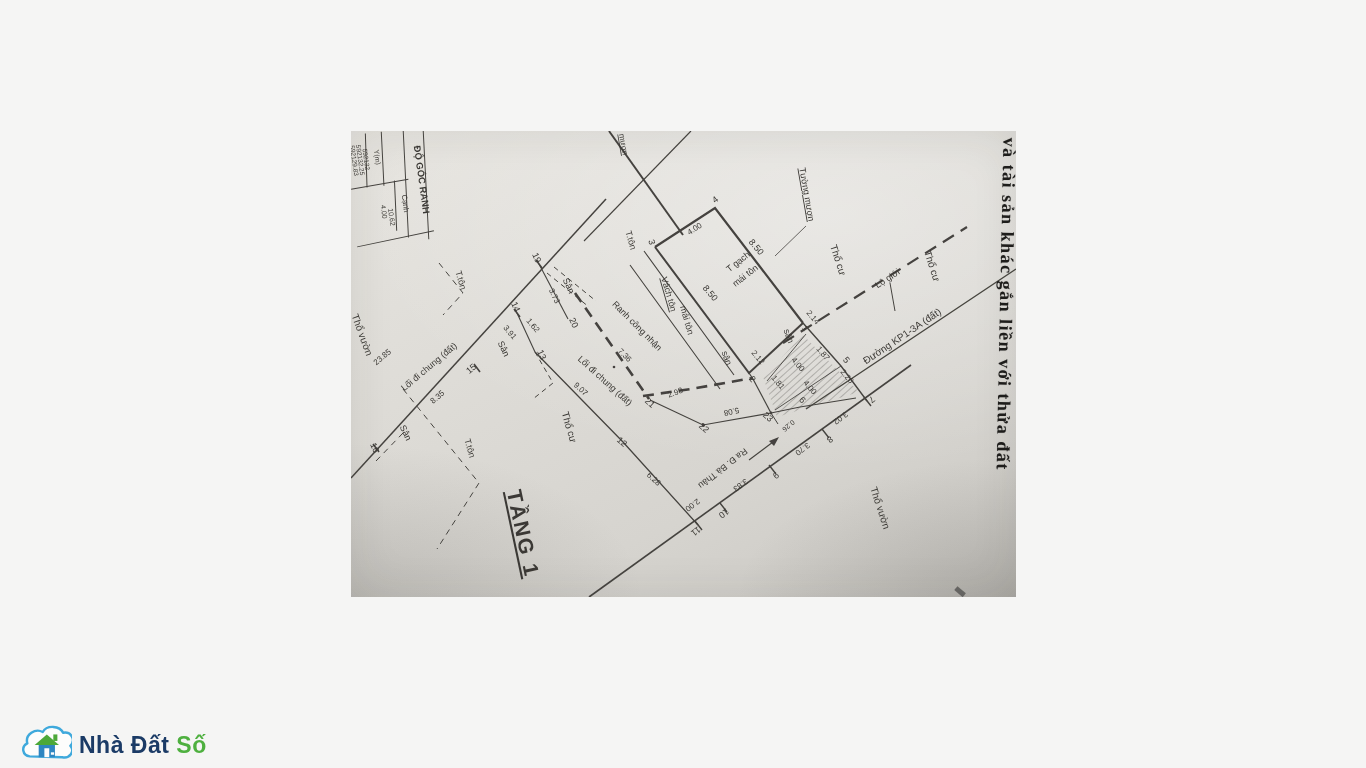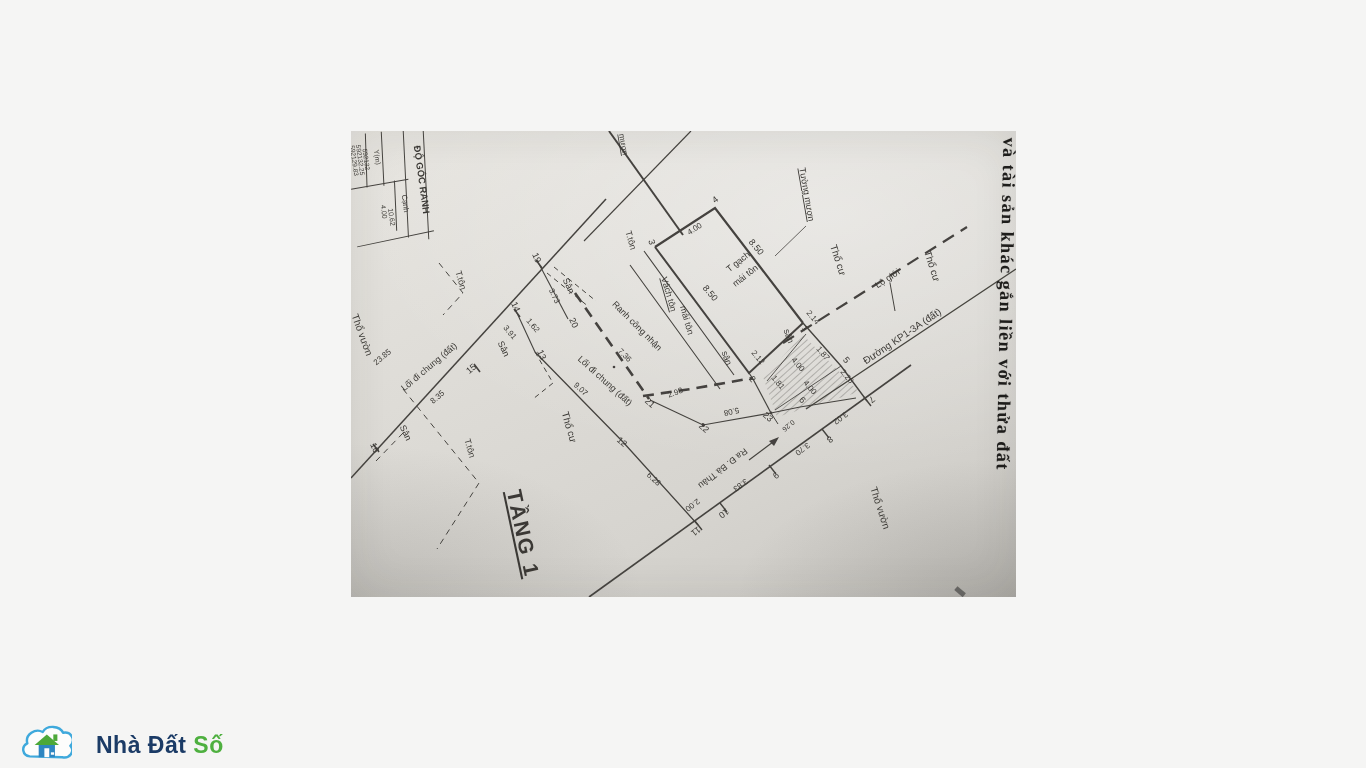--- a/index.html
+++ b/index.html
@@ -11,21 +11,21 @@
          radial-gradient(80% 60% at 0% 100%, rgba(60,58,54,.18), rgba(60,58,54,0) 55%),
          radial-gradient(70% 50% at 100% 100%, rgba(60,58,54,.20), rgba(60,58,54,0) 60%),
          linear-gradient(155deg,#e7e5e0 0%,#dedcd7 38%,#d6d4cf 70%,#c9c7c2 100%);
        box-shadow:inset 0 0 46px rgba(40,38,34,.10);}
   .photo svg{position:absolute;left:0;top:0;}
   .side-text{position:absolute;top:-11px;right:1px;height:470px;
        writing-mode:vertical-rl;text-orientation:mixed;
        font-family:"Liberation Serif",serif;font-weight:bold;font-size:18px;
        letter-spacing:1.5px;color:#1e1d1b;transform:rotate(1.2deg);
        text-shadow:0 0 1px rgba(30,30,30,.25);}
-  .logo{position:absolute;left:20px;top:722px;display:flex;align-items:center;gap:24px;}
+  .logo{position:absolute;left:20px;top:722px;display:flex;align-items:center;gap:7px;}
   .logo-text{font-size:23px;font-weight:bold;color:#1b3b66;letter-spacing:.5px;}
   .logo-text .so{color:#4eb03f;}
   text{fill:#3b3935;font-family:"Liberation Sans",sans-serif;}
   .ink{stroke:#45433f;fill:none;}
 </style>
 </head>
 <body>
 
 <div class="photo">
   <svg class="draw" width="665" height="466" viewBox="0 0 665 466">

